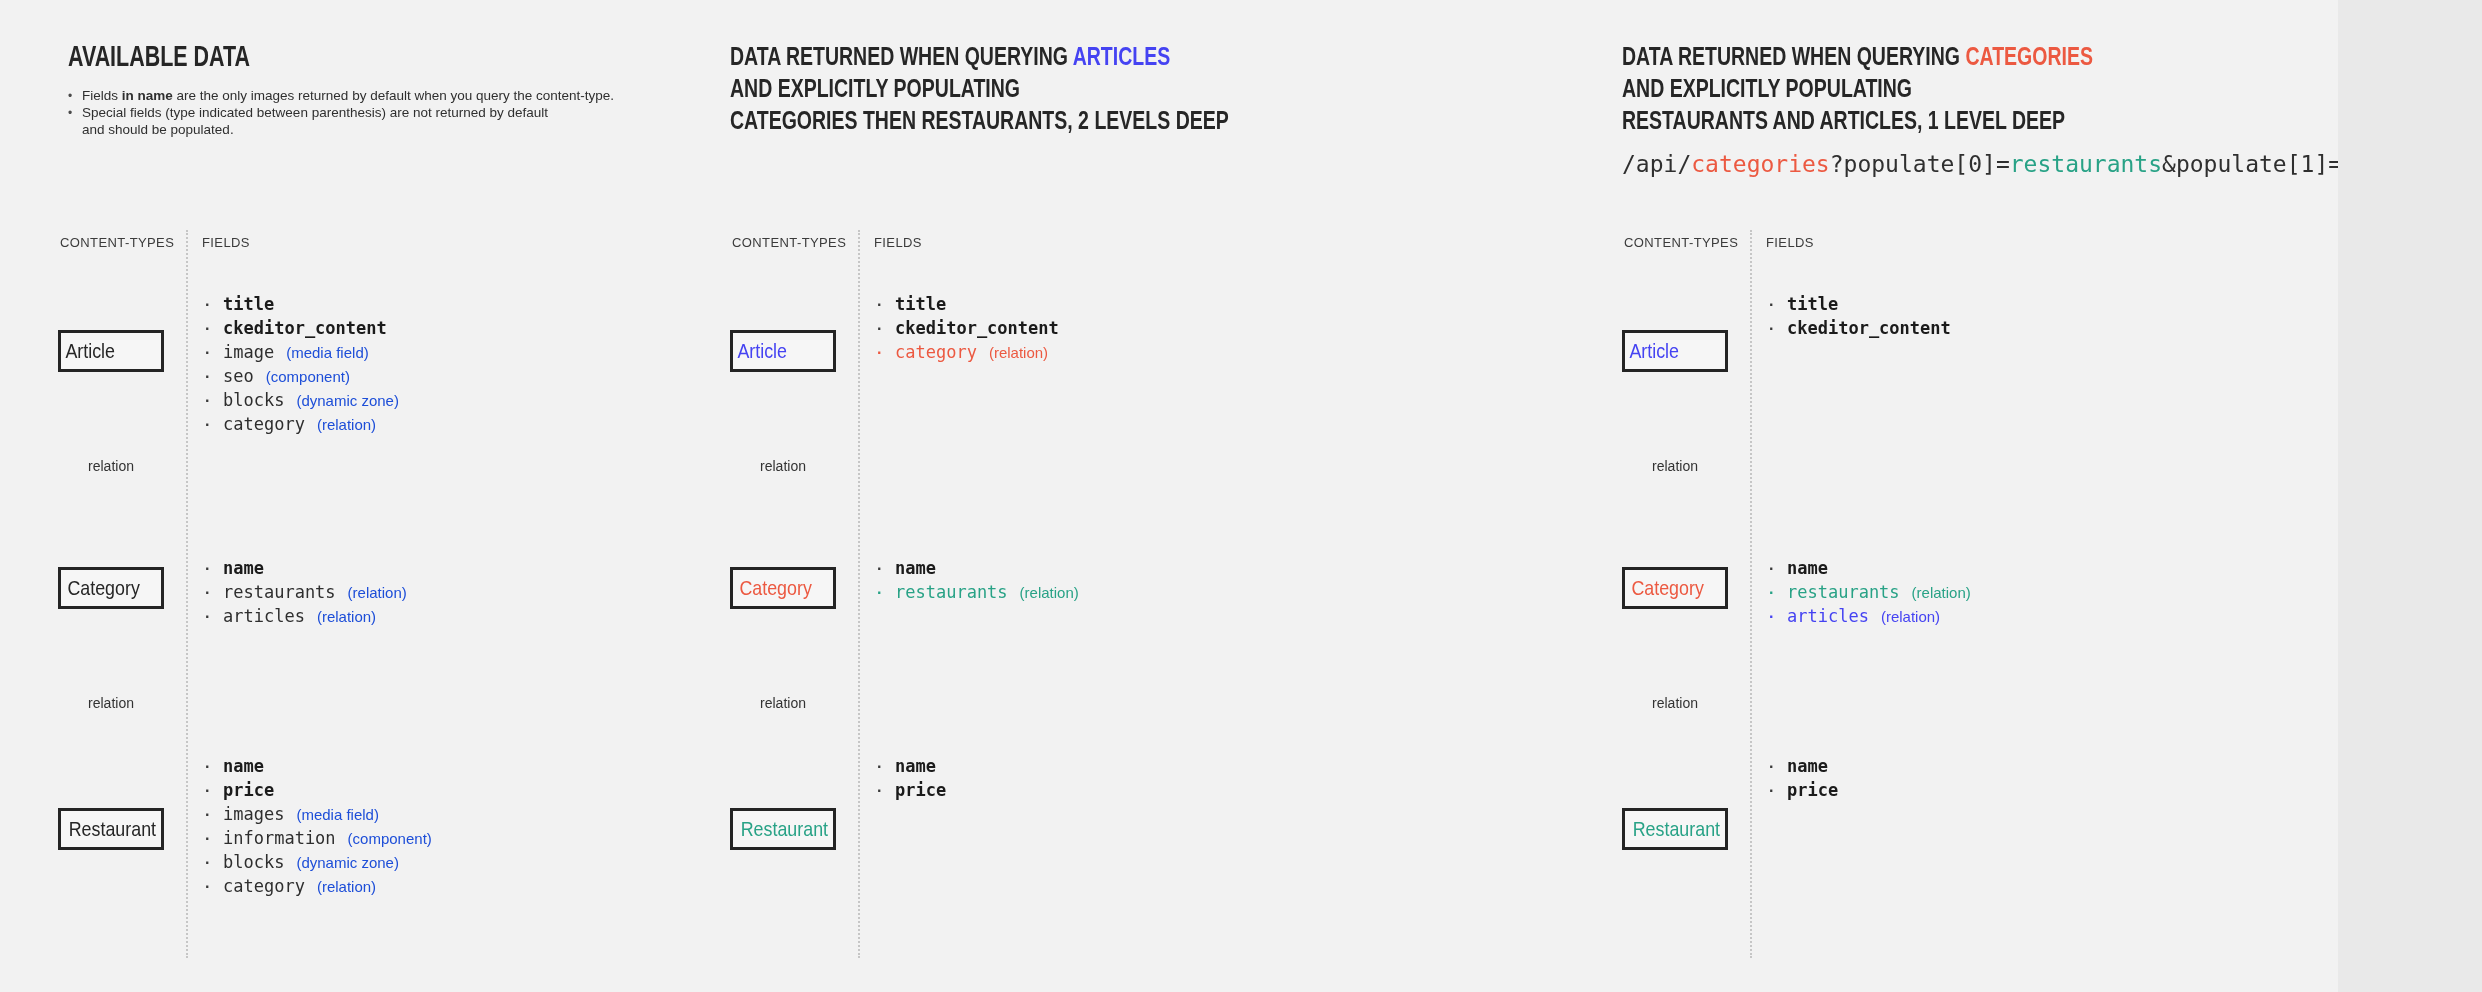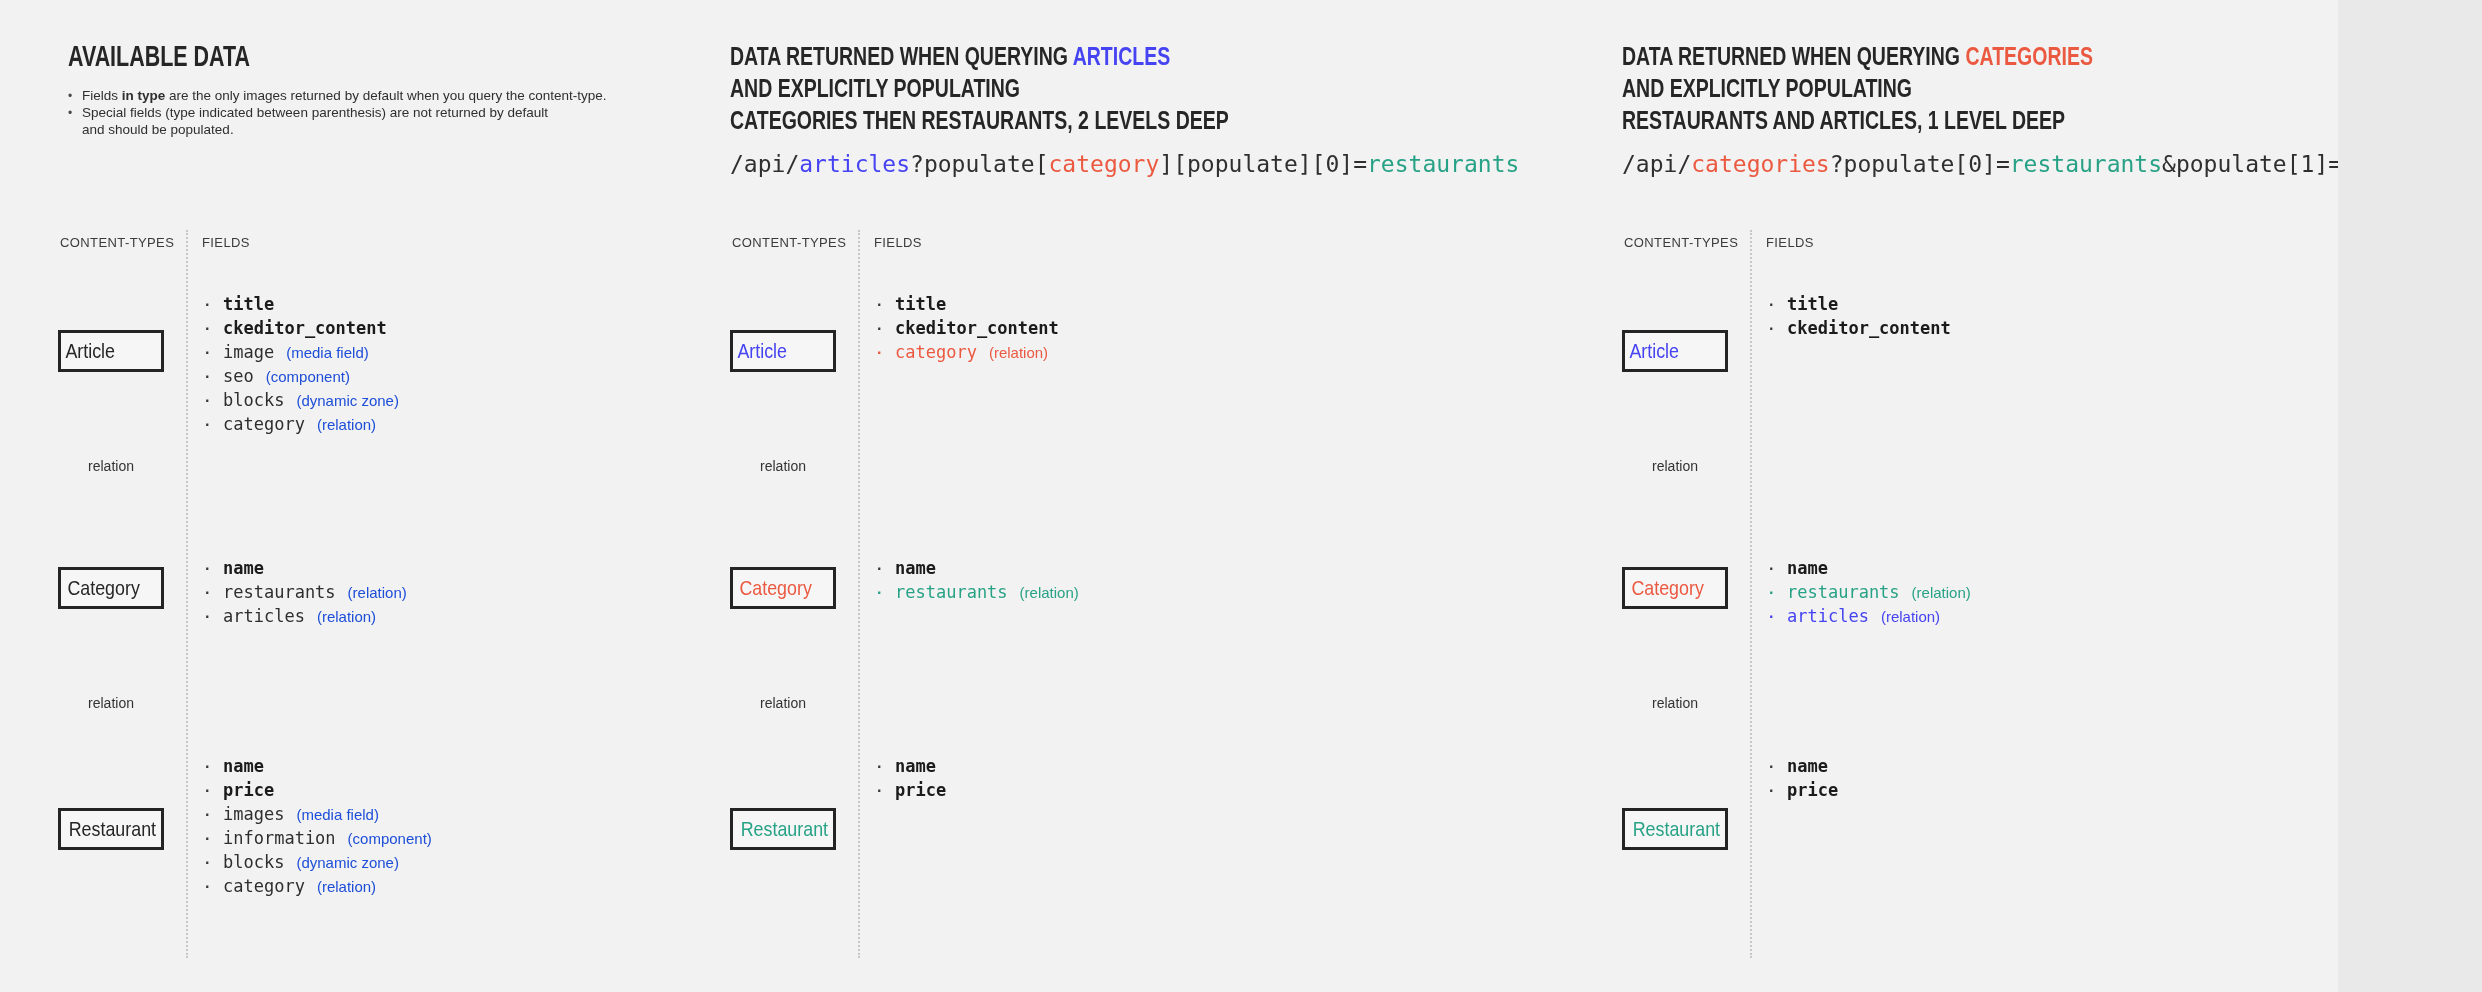--- a/index.html
+++ b/index.html
@@ -29,21 +29,21 @@
   .rel-label{font-size:14px;color:#333;background:#f2f2f2;padding:0 6px;
              transform:translate(-50%,-50%);white-space:nowrap;}
   svg.connector{overflow:visible;display:block;}
 </style>
 </head>
 <body>
 
 <div class="stage" style="background: rgb(242, 242, 242);">
     <div class="panel" style="left: 58px; width: 620px;">
       <div class="abs h-line big" style="left: 10px; top: 40px;"><span>AVAILABLE DATA</span></div>
-      <div class="abs note-line" style="left: 10px; top: 87px;"><span class="note-bullet">•</span><span>Fields </span><span style="font-weight: 700;">in type</span><span> are the only images returned by default when you query the content-type.</span></div>
+      <div class="abs note-line" style="left: 10px; top: 87px;"><span class="note-bullet">•</span><span>Fields </span><span style="font-weight: 700;">in name</span><span> are the only images returned by default when you query the content-type.</span></div>
       <div class="abs note-line" style="left: 10px; top: 104px;"><span class="note-bullet">•</span><span>Special fields (type indicated between parenthesis) are not returned by default</span></div>
       <div class="abs note-line" style="left: 10px; top: 121px;"><span class="note-indent"></span><span>and should be populated.</span></div>
       <div class="abs lane-label" style="left: 2px; top: 235px; color: rgb(59, 59, 59);">CONTENT-TYPES</div>
       <div class="abs lane-label" style="left: 144px; top: 235px; color: rgb(59, 59, 59);">FIELDS</div>
       <div class="abs divider" style="left: 128px; top: 230px; height: 728px; border-left-color: rgb(198, 198, 198);"></div>
       <div class="abs ct-box" style="left: 0px; top: 330px;">
         <span class="ct-box-label">Article</span>
       </div>
       <div class="abs field-group" style="left: 147px; top: 292px;">
         <div class="field-line"><span class="f-bullet">·</span><span class="f-name bold">title</span></div>
@@ -74,21 +74,20 @@
       </div>
       <svg class="connector abs" width="40" height="189" style="position: absolute; left: 33px; top: 375px;"></svg>
       <div class="abs rel-label" style="left: 53px; top: 466px; background: rgb(242, 242, 242);">relation</div>
       <svg class="connector abs" width="40" height="193" style="position: absolute; left: 33px; top: 612px;"></svg>
       <div class="abs rel-label" style="left: 53px; top: 703px; background: rgb(242, 242, 242);">relation</div>
     </div>
     <div class="panel" style="left: 730px; width: 840px;">
       <div class="abs h-line" style="left: 0px; top: 40px;"><span>DATA RETURNED WHEN QUERYING </span><span style="color: rgb(69, 67, 242);">ARTICLES</span></div>
       <div class="abs h-line" style="left: 0px; top: 72px;"><span>AND EXPLICITLY POPULATING</span></div>
       <div class="abs h-line" style="left: 0px; top: 104px;"><span>CATEGORIES THEN RESTAURANTS, 2 LEVELS DEEP</span></div>
-      <div class="abs code-line" style="left: 0px; top: 150px; color: rgb(47, 47, 47);"><span>/api/</span><span style="color: rgb(69, 67, 242);">articles</span><span>?populate[</span><span style="color: rgb(236, 89, 65);">category</span><span>][populate][0]=</span><span style="color: rgb(40, 162, 134);">restaurants</span></div>
       <div class="abs lane-label" style="left: 2px; top: 235px; color: rgb(59, 59, 59);">CONTENT-TYPES</div>
       <div class="abs lane-label" style="left: 144px; top: 235px; color: rgb(59, 59, 59);">FIELDS</div>
       <div class="abs divider" style="left: 128px; top: 230px; height: 728px; border-left-color: rgb(198, 198, 198);"></div>
       <div class="abs ct-box" style="left: 0px; top: 330px;">
         <span class="ct-box-label" style="color: rgb(69, 67, 242);">Article</span>
       </div>
       <div class="abs field-group" style="left: 147px; top: 292px;">
         <div class="field-line"><span class="f-bullet">·</span><span class="f-name bold">title</span></div>
         <div class="field-line"><span class="f-bullet">·</span><span class="f-name bold">ckeditor_content</span></div>
         <div class="field-line"><span class="f-bullet" style="color: rgb(236, 89, 65);">·</span><span class="f-name" style="color: rgb(236, 89, 65);">category</span><span class="f-annot" style="color: rgb(236, 89, 65);">(relation)</span></div>

